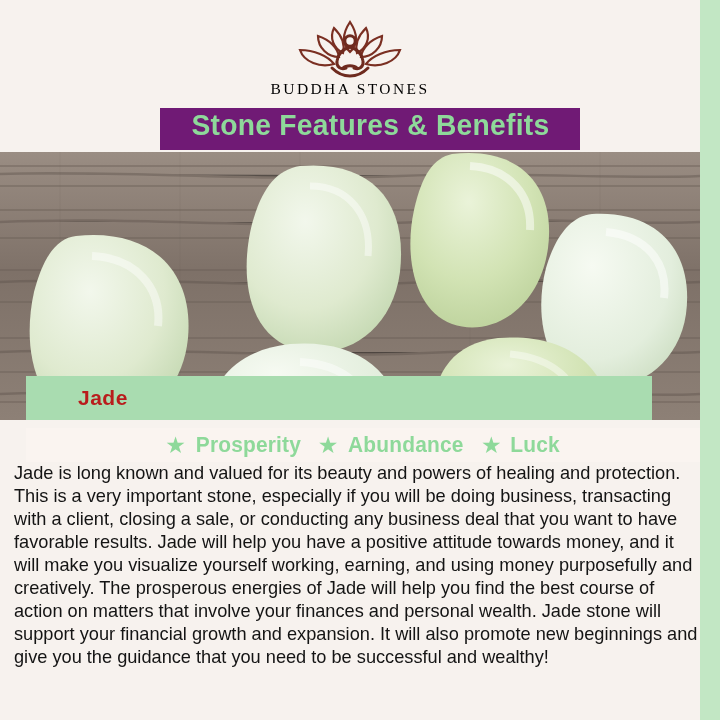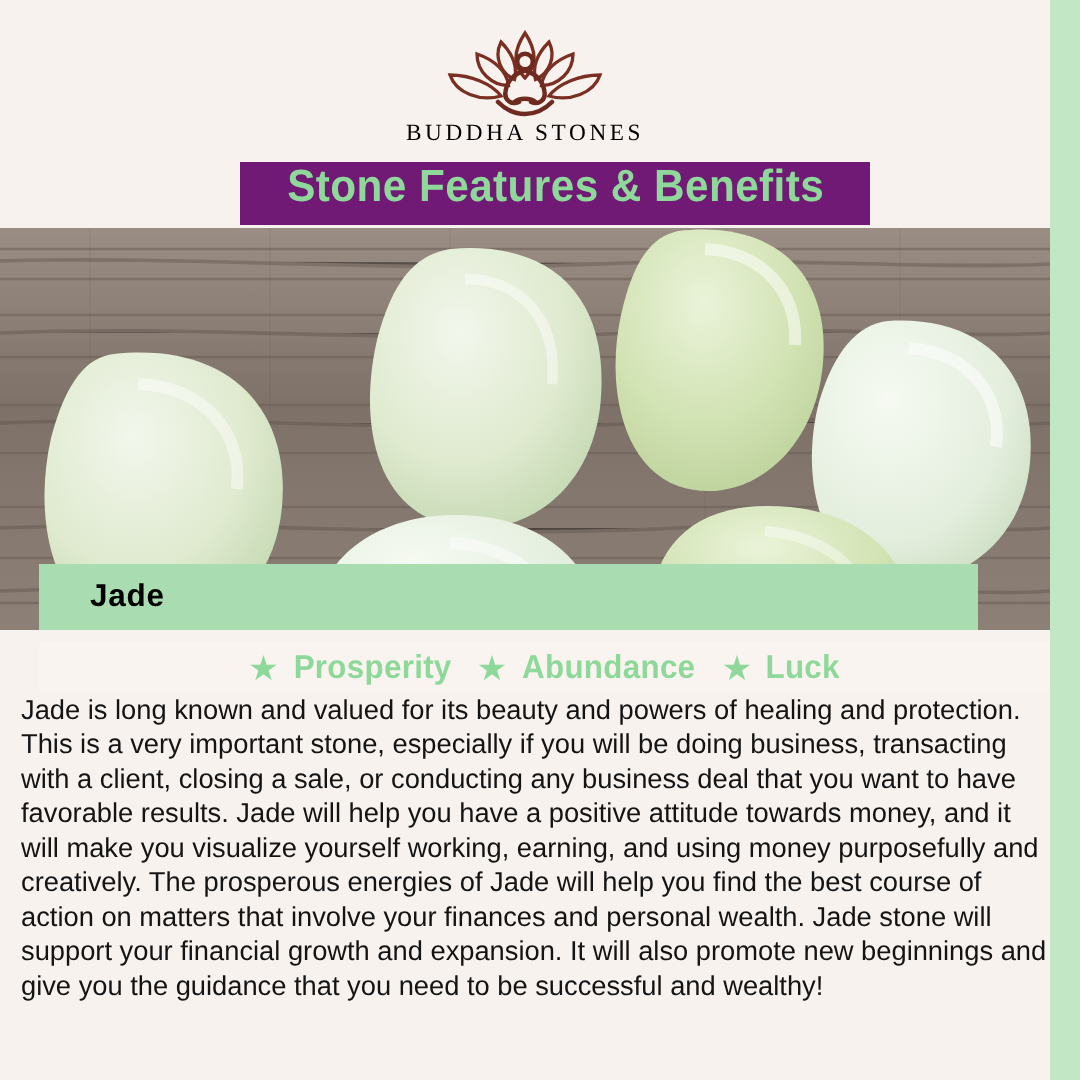--- a/index.html
+++ b/index.html
@@ -69,23 +69,23 @@
     background:#8a7c72;
   }
   .photo svg{display:block;width:700px;height:268px;}
 
   
   .jade-band{
     position:absolute;left:26px;top:376px;width:626px;height:44px;
     background:#a9dcb0;z-index:5;display:flex;align-items:center;
   }
   .jade-band .jade-label{
-    margin-left:34px;
+    margin-left:52px;
     font-family:"Liberation Sans", sans-serif;
-    font-weight:bold;font-size:21px;color:#000000;letter-spacing:.5px;
+    font-weight:bold;font-size:21px;color:#b91c1c;letter-spacing:.5px;
   }
 
   
   .benefits{
     position:absolute;left:26px;top:428px;width:674px;height:34px;
     z-index:6;display:flex;align-items:center;justify-content:center;gap:14px;
     background:#faf4f0;
   }
   .benefit{display:flex;align-items:center;gap:7px;}
   .benefit .star{color:#8ed99a;font-size:23px;line-height:1;}

